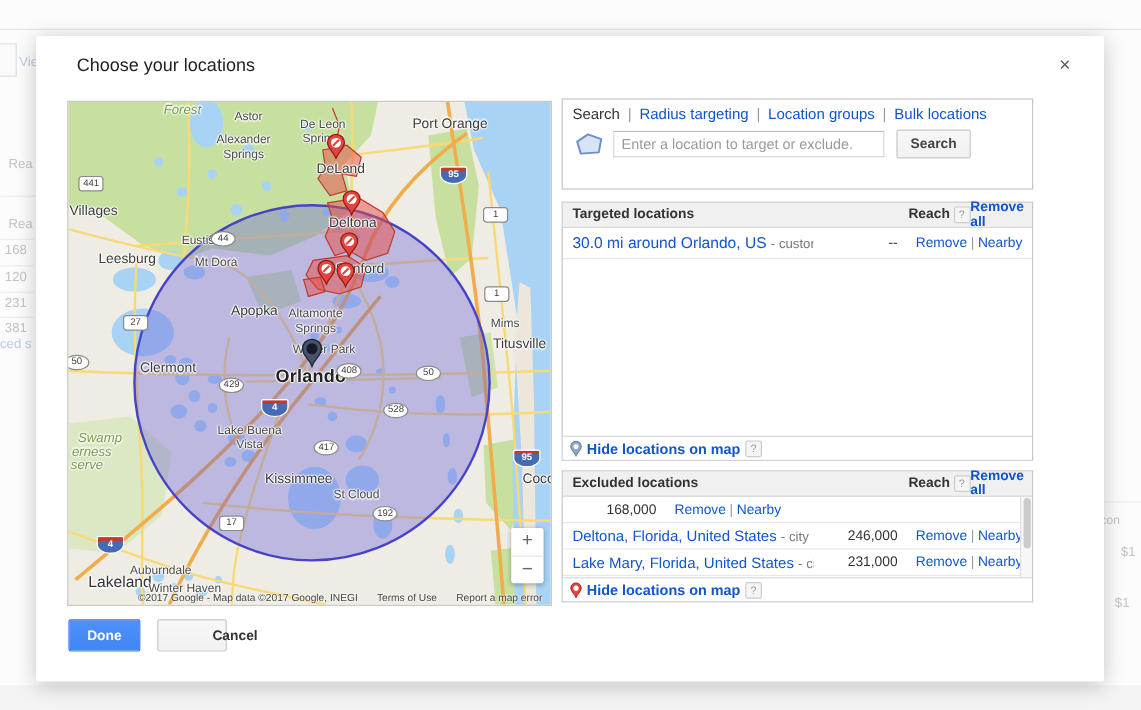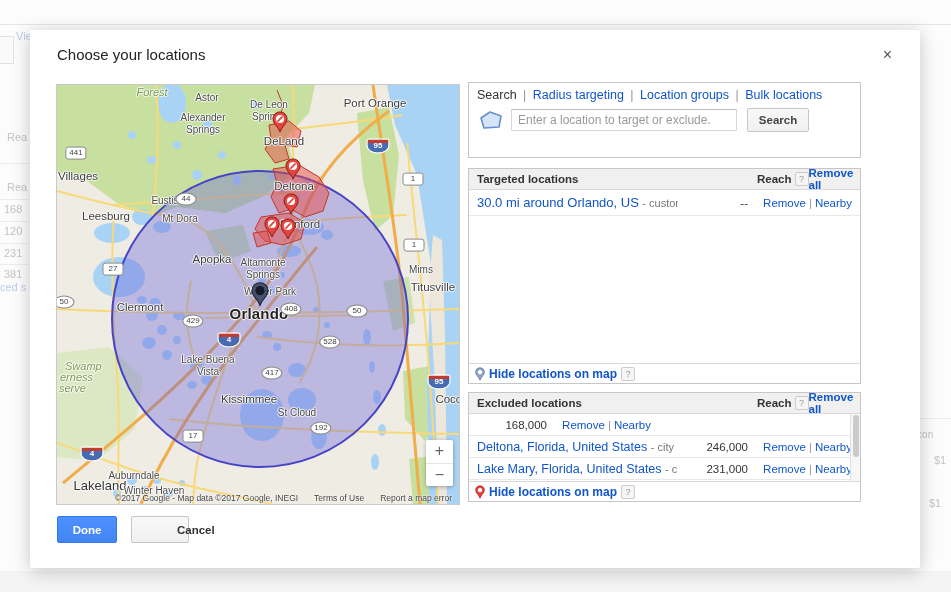--- a/index.html
+++ b/index.html
@@ -8,21 +8,21 @@
   .bg{position:absolute;inset:0;z-index:1;}
   .bg-topline{position:absolute;top:24px;left:0;right:0;height:1px;background:#e5e5e5;}
   .bg-bottomband{position:absolute;top:571px;left:0;right:0;height:21px;background:#f1f1f1;opacity:.7;}
   .bg-txt{position:absolute;font-size:11px;color:#c3c3c3;white-space:nowrap;}
   .bg-txt.blue{color:#bccbe6;}
   .bg-box{position:absolute;left:-8px;top:36px;width:20px;height:26px;border:1px solid #e2e2e2;background:#fafafa;}
   .bg-line{position:absolute;height:1px;background:#ececec;}
   
   .modal{position:absolute;left:30px;top:30px;width:890px;height:538px;background:#fff;
     z-index:10;border-radius:2px;box-shadow:0 3px 18px rgba(0,0,0,.22);}
-  .dlg-title{position:absolute;left:27px;top:16px;font-size:15px;color:#222;}
+  .dlg-title{position:absolute;left:34px;top:16px;font-size:15px;color:#222;}
   .close-x{position:absolute;right:28px;top:17px;font-size:16px;color:#555;cursor:pointer;line-height:1;}
   
   .map-wrap{position:absolute;left:26px;top:54px;width:402px;height:419px;border:1px solid #c9c9c9;
     overflow:hidden;background:#efece4;}
   .map-wrap svg.base{position:absolute;left:0;top:0;}
   #map-anno{position:absolute;inset:0;}
   .mlabel{position:absolute;transform:translate(-50%,-50%);font-size:10px;color:#4a4a4a;
     white-space:pre-line;text-align:center;line-height:1.15;
     text-shadow:-1px 0 1px #fff,1px 0 1px #fff,0 -1px 1px #fff,0 1px 1px #fff;}
   .mlabel.md{font-size:11.5px;color:#3c3c3c;}
@@ -85,21 +85,21 @@
     font-family:"Liberation Sans",sans-serif;}
   .btn-done{left:27px;width:60px;background:linear-gradient(#4d90fe,#4285f4);border:1px solid #3079ed;color:#fff;}
   .btn-cancel{left:101px;width:58px;background:linear-gradient(#f8f8f8,#f1f1f1);border:1px solid #c6c6c6;color:#333;padding-left:45px;}
 </style>
 </head>
 <body>
 
 <div class="bg">
   <div class="bg-topline"></div>
   <div class="bg-box"></div>
-  <span class="bg-txt blue" style="left:16px;top:30px;">Vie</span>
+  <span class="bg-txt blue" style="left:16px;top:46px;">Vie</span>
   <span class="bg-txt" style="left:7px;top:131px;">Rea</span>
   <span class="bg-txt" style="left:7px;top:181px;">Rea</span>
   <span class="bg-txt" style="left:4px;top:203px;">168</span>
   <span class="bg-txt" style="left:4px;top:225px;">120</span>
   <span class="bg-txt" style="left:4px;top:247px;">231</span>
   <span class="bg-txt" style="left:4px;top:268px;">381</span>
   <span class="bg-txt blue" style="left:0px;top:281px;">ced s</span>
   <div class="bg-line" style="left:0;top:163px;width:30px;"></div>
   <div class="bg-line" style="left:0;top:199px;width:28px;"></div>
   <div class="bg-line" style="left:0;top:221px;width:28px;"></div>

